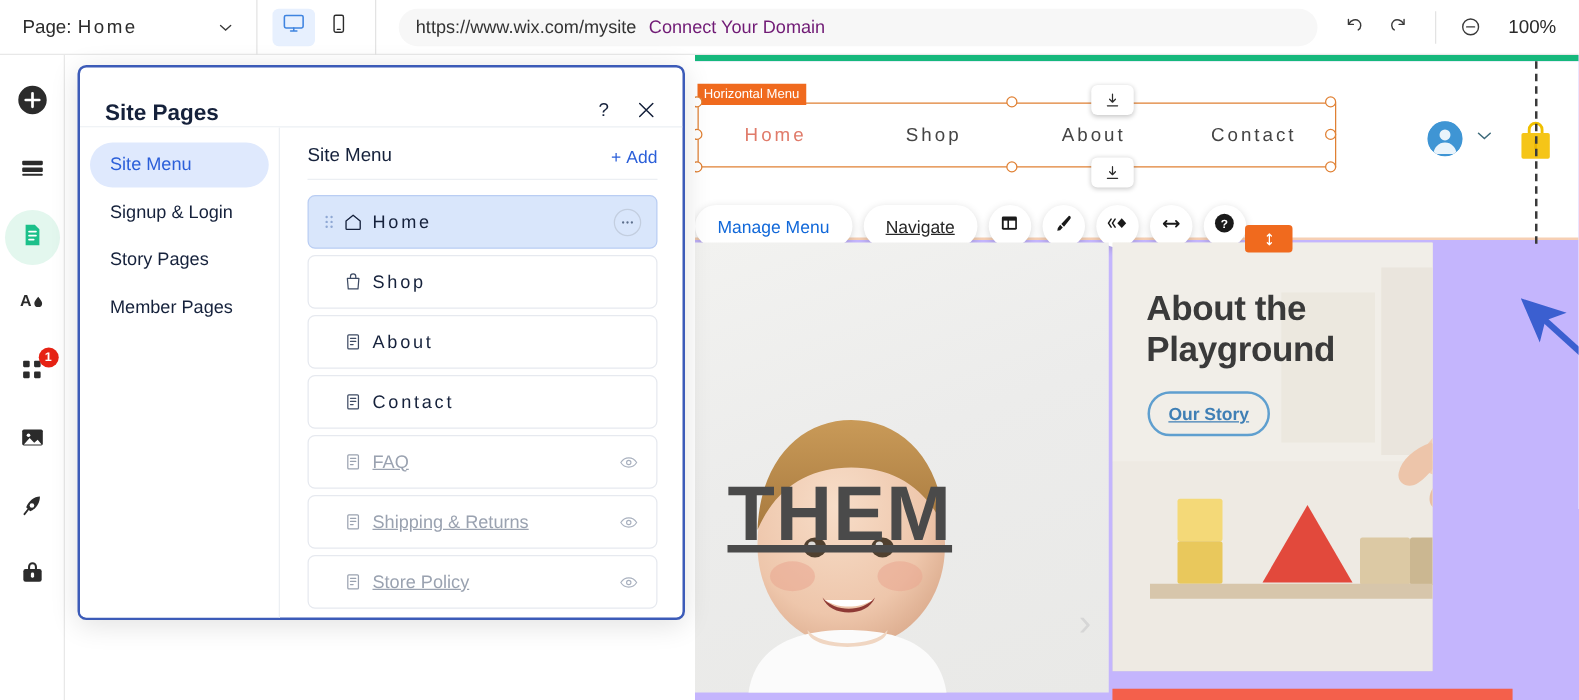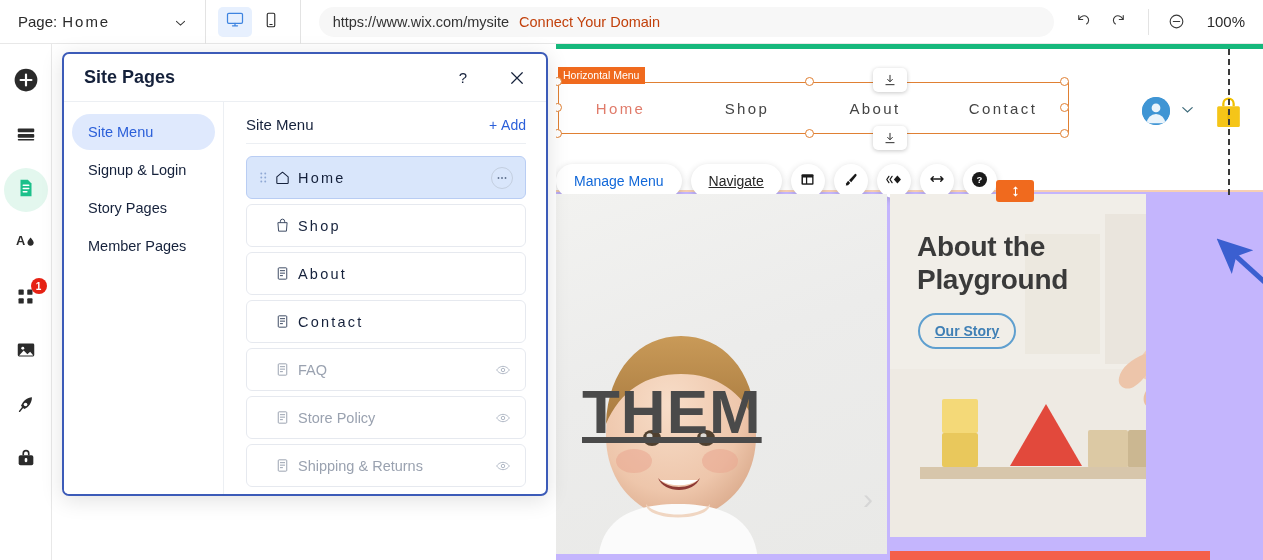--- a/index.html
+++ b/index.html
@@ -38,21 +38,21 @@
   .dev-btn.active { background: #e7f0fe; }
   .urlbar {
     flex: 1; height: 44px; display: flex; align-items: center; padding-left: 18px;
   }
   .urlbar-inner {
     background: #f7f7f7; border-radius: 16px; height: 30px;
     display: flex; align-items: center; padding: 0 14px; gap: 10px;
     width: 735px;
   }
   .url-text { font-size: 14.5px; color: #333; }
-  .connect-domain { font-size: 14.5px; color: #c2410c; cursor: pointer; }
+  .connect-domain { font-size: 14.5px; color: #701a75; cursor: pointer; }
   .topbar-right {
     display: flex; align-items: center; height: 44px;
   }
   .undo-redo {
     display: flex; align-items: center; gap: 16px; padding: 0 20px;
     height: 26px; border-right: 1px solid #e3e3e3;
   }
   .zoom-ctl { display: flex; align-items: center; gap: 21px; padding: 0 18px 0 18px; }
   .zoom-pct { font-size: 15px; color: #2b2b2b; }
 
@@ -182,23 +182,22 @@
     background: #f4604b; overflow: hidden;
   }
 
   
   .panel {
     position: absolute; left: 62px; top: 52px; width: 486px; height: 444px;
     background: #fff; border: 2px solid #3c5bb8; border-radius: 7px;
     box-shadow: 0 4px 22px rgba(0,0,0,.12); overflow: hidden;
   }
   .panel-head {
-    height: 48px; display: flex; align-items: center; padding: 0 16px 0 20px;
+    height: 48px; display: flex; align-items: flex-end; padding: 0 16px 0 20px;
     border-bottom: 1px solid #eceff3;
-    gap: 20px;
   }
   .panel-title { font-size: 18px; font-weight: bold; color: #15213b; flex: 1; }
   .head-icon { width: 26px; height: 26px; display:flex; align-items:center; justify-content:center;
     cursor:pointer; color:#15213b; }
   .panel-body { display: flex; height: 394px; }
   .panel-nav {
     width: 160px; border-right: 1px solid #eceff3; padding-top: 12px;
     display: flex; flex-direction: column; background: #fff;
   }
   .nav-item {
@@ -214,21 +213,21 @@
   .main-title { font-size: 15px; color: #15213b; flex: 1; }
   .add-btn { font-size: 14px; color: #2b5fd9; cursor: pointer; display:flex; align-items:center; gap:4px;}
   .page-row {
     height: 43px; border: 1px solid #e6e9ef; border-radius: 6px; margin-bottom: 5px;
     display: flex; align-items: center; padding: 0 12px 0 10px; background: #fff; cursor: pointer;
   }
   .page-row.selected { background: #d9e6fb; border-color: #b9cdf3; }
   .row-drag { width: 12px; display:flex; align-items:center; justify-content:center; }
   .row-icon { width: 26px; display: flex; align-items: center; justify-content: center; }
   .row-label { font-size: 14.5px; color: #15213b; letter-spacing: 2.2px; flex: 1; margin-left: 3px; }
-  .row-label.muted { color: #9aa2b0; letter-spacing: 0; }
+  .row-label.muted { color: #9aa2b0; letter-spacing: 0; text-decoration: underline; }
   .row-more {
     width: 22px; height: 22px; border-radius: 50%; border: 1px solid #c3cedf;
     display: flex; align-items: center; justify-content: center;
   }
   .row-eye { width: 20px; display: flex; align-items: center; justify-content: center; }
 
   
   .annot { position: absolute; left: 556px; top: 44px; pointer-events: none; }
 </style>
 </head>
@@ -689,38 +688,38 @@
         </div>
 
         <div class="page-row">
           <span class="row-drag"></span>
           <span class="row-icon">
             <svg viewBox="0 0 24 24" width="17" height="17" fill="none" stroke="#9aa2b0" stroke-width="1.4" stroke-linejoin="round">
               <rect x="6" y="4" width="12" height="16" rx="1.2"></rect>
                 <path d="M9 8h6M9 11.5h6M9 15h3" stroke-linecap="round"></path>
             </svg>
           </span>
-          <span class="row-label muted">Store Policy</span>
+          <span class="row-label muted">Shipping &amp; Returns</span>
           <span class="row-eye">
             <svg viewBox="0 0 24 24" width="16" height="16" fill="none" stroke="#a9b1bf" stroke-width="1.4">
               <path d="M2.5 12S6 6.5 12 6.5 21.5 12 21.5 12 18 17.5 12 17.5 2.5 12 2.5 12z"></path>
                 <circle cx="12" cy="12" r="2.6"></circle>
             </svg>
           </span>
         </div>
 
         <div class="page-row">
           <span class="row-drag"></span>
           <span class="row-icon">
             <svg viewBox="0 0 24 24" width="17" height="17" fill="none" stroke="#9aa2b0" stroke-width="1.4" stroke-linejoin="round">
               <rect x="6" y="4" width="12" height="16" rx="1.2"></rect>
                 <path d="M9 8h6M9 11.5h6M9 15h3" stroke-linecap="round"></path>
             </svg>
           </span>
-          <span class="row-label muted">Shipping &amp; Returns</span>
+          <span class="row-label muted">Store Policy</span>
           <span class="row-eye">
             <svg viewBox="0 0 24 24" width="16" height="16" fill="none" stroke="#a9b1bf" stroke-width="1.4">
               <path d="M2.5 12S6 6.5 12 6.5 21.5 12 21.5 12 18 17.5 12 17.5 2.5 12 2.5 12z"></path>
                 <circle cx="12" cy="12" r="2.6"></circle>
             </svg>
           </span>
         </div>
 
       </div>
     </div>

